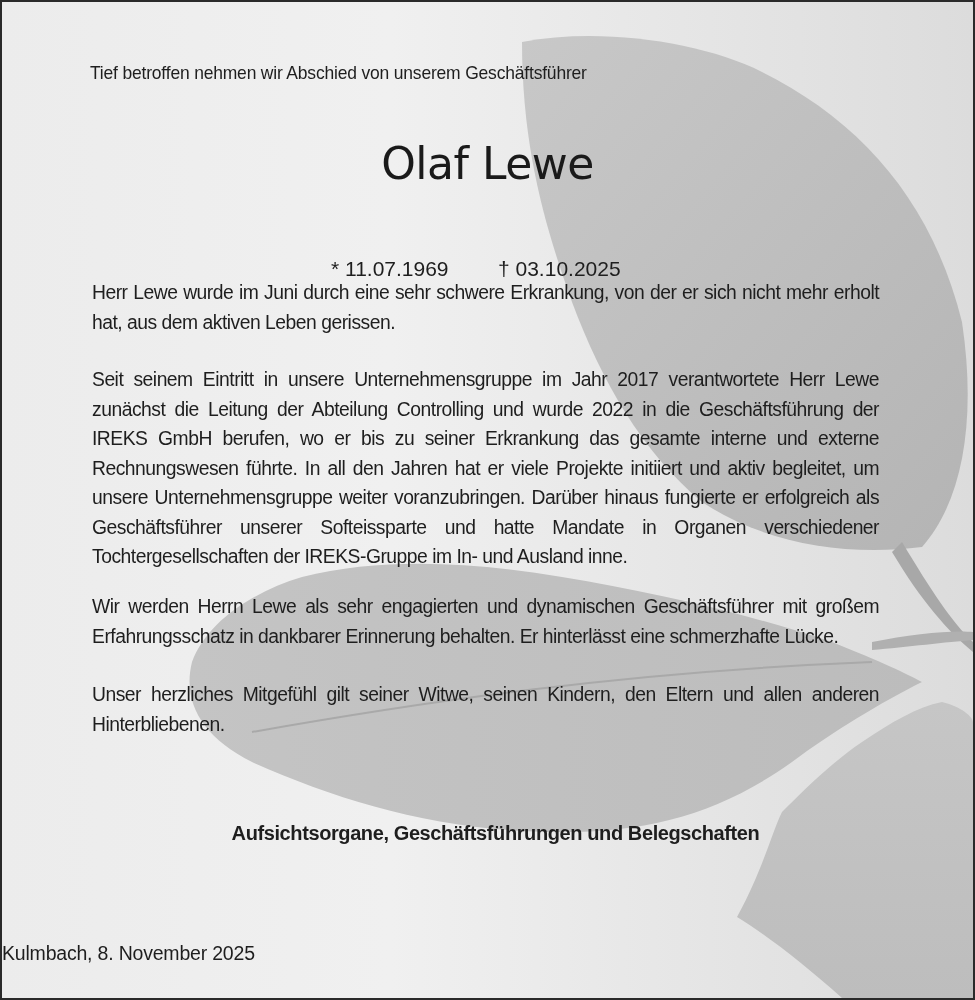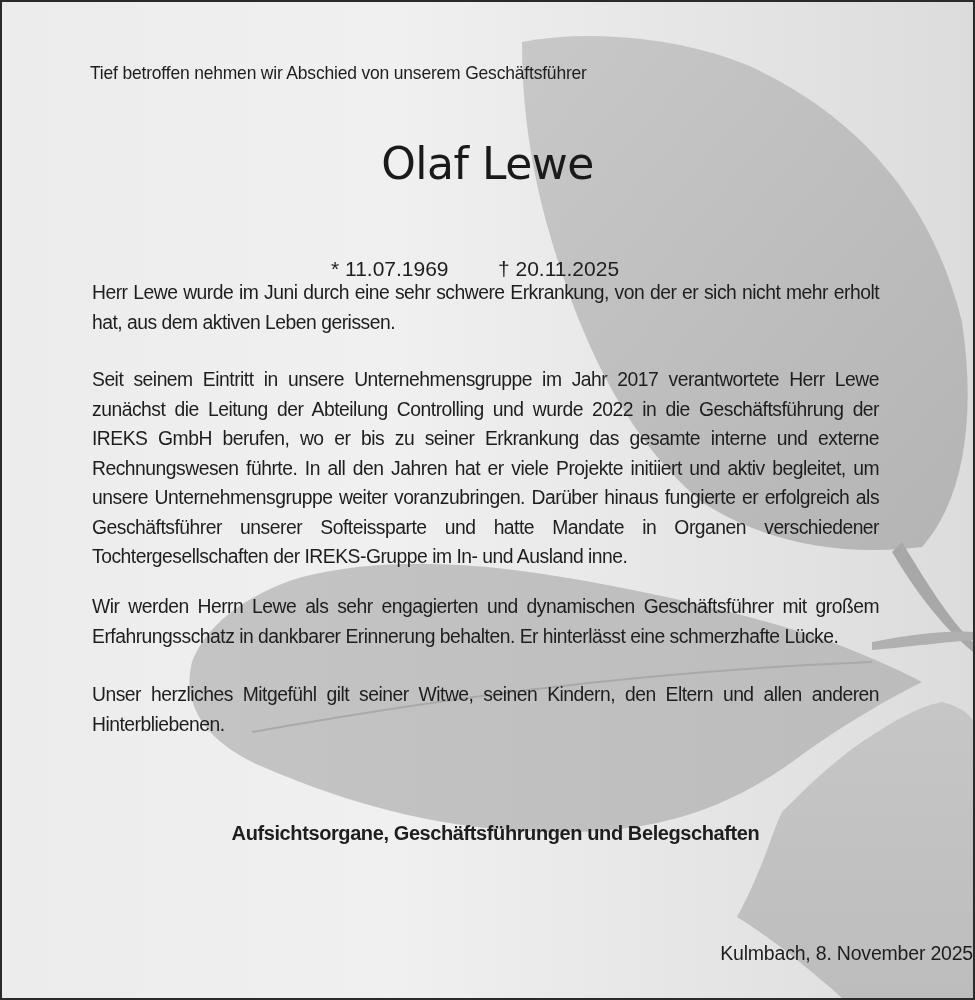--- a/index.html
+++ b/index.html
@@ -49,21 +49,21 @@
   .p4 { top: 678px; }
   .sign-intro {
     position: absolute; left: 0; width: 971px; top: 776px; text-align: center;
     font-size: 19.5px; letter-spacing: -0.3px;
   }
   .signers {
     position: absolute; left: 0; width: 971px; top: 817px; text-align: center;
     font-weight: bold; font-size: 20px; line-height: 29px; letter-spacing: -0.4px; padding-left: 8px;
   }
   .place-date {
-    position: absolute; left: 0; width: 971px; top: 940px; text-align: right;
+    position: absolute; left: 0; width: 971px; top: 940px; text-align: left;
     font-size: 19.5px; letter-spacing: -0.2px;
   }
 </style>
 </head>
 <body>
 
 <div class="frame">
 
   <svg class="bg" viewBox="0 0 971 996" preserveAspectRatio="none">
     <defs>
@@ -91,21 +91,21 @@
 
     <path d="M940,700 C960,705 971,715 971,720 L971,996 L840,996 C800,960 760,930 735,915 C760,870 770,830 780,810 C800,790 830,760 860,740 C890,720 915,705 940,700 Z" fill="url(#lg3)"></path>
   </svg>
 
   <div class="content">
     <div class="intro">Tief betroffen nehmen wir Abschied von unserem Geschäftsführer</div>
 
     <div class="name">Olaf Lewe</div>
 
     <div class="dates born">* 11.07.1969</div>
-    <div class="dates died">† 20.11.2025</div>
+    <div class="dates died">† 03.10.2025</div>
 
     <div class="para p1">Herr Lewe wurde im Juni durch eine sehr schwere Erkrankung, von der er sich nicht mehr erholt hat, aus dem aktiven Leben gerissen.</div>
     <div class="para p2">Seit seinem Eintritt in unsere Unternehmensgruppe im Jahr 2017 verantwortete Herr Lewe zunächst die Leitung der Abteilung Controlling und wurde 2022 in die Geschäftsführung der IREKS GmbH berufen, wo er bis zu seiner Erkrankung das gesamte interne und externe Rechnungswesen führte. In all den Jahren hat er viele Projekte initiiert und aktiv begleitet, um unsere Unternehmensgruppe weiter voranzubringen. Darüber hinaus fungierte er erfolg­reich als Geschäftsführer unserer Softeissparte und hatte Mandate in Organen verschiedener Tochtergesellschaften der IREKS-Gruppe im In- und Ausland inne.</div>
     <div class="para p3">Wir werden Herrn Lewe als sehr engagierten und dynamischen Geschäftsführer mit großem Erfahrungsschatz in dankbarer Erinnerung behalten. Er hinterlässt eine schmerzhafte Lücke.</div>
     <div class="para p4">Unser herzliches Mitgefühl gilt seiner Witwe, seinen Kindern, den Eltern und allen anderen Hinterbliebenen.</div>
 
 
     <div class="signers">
       <div>Aufsichtsorgane, Geschäftsführungen und Belegschaften</div>
     </div>

